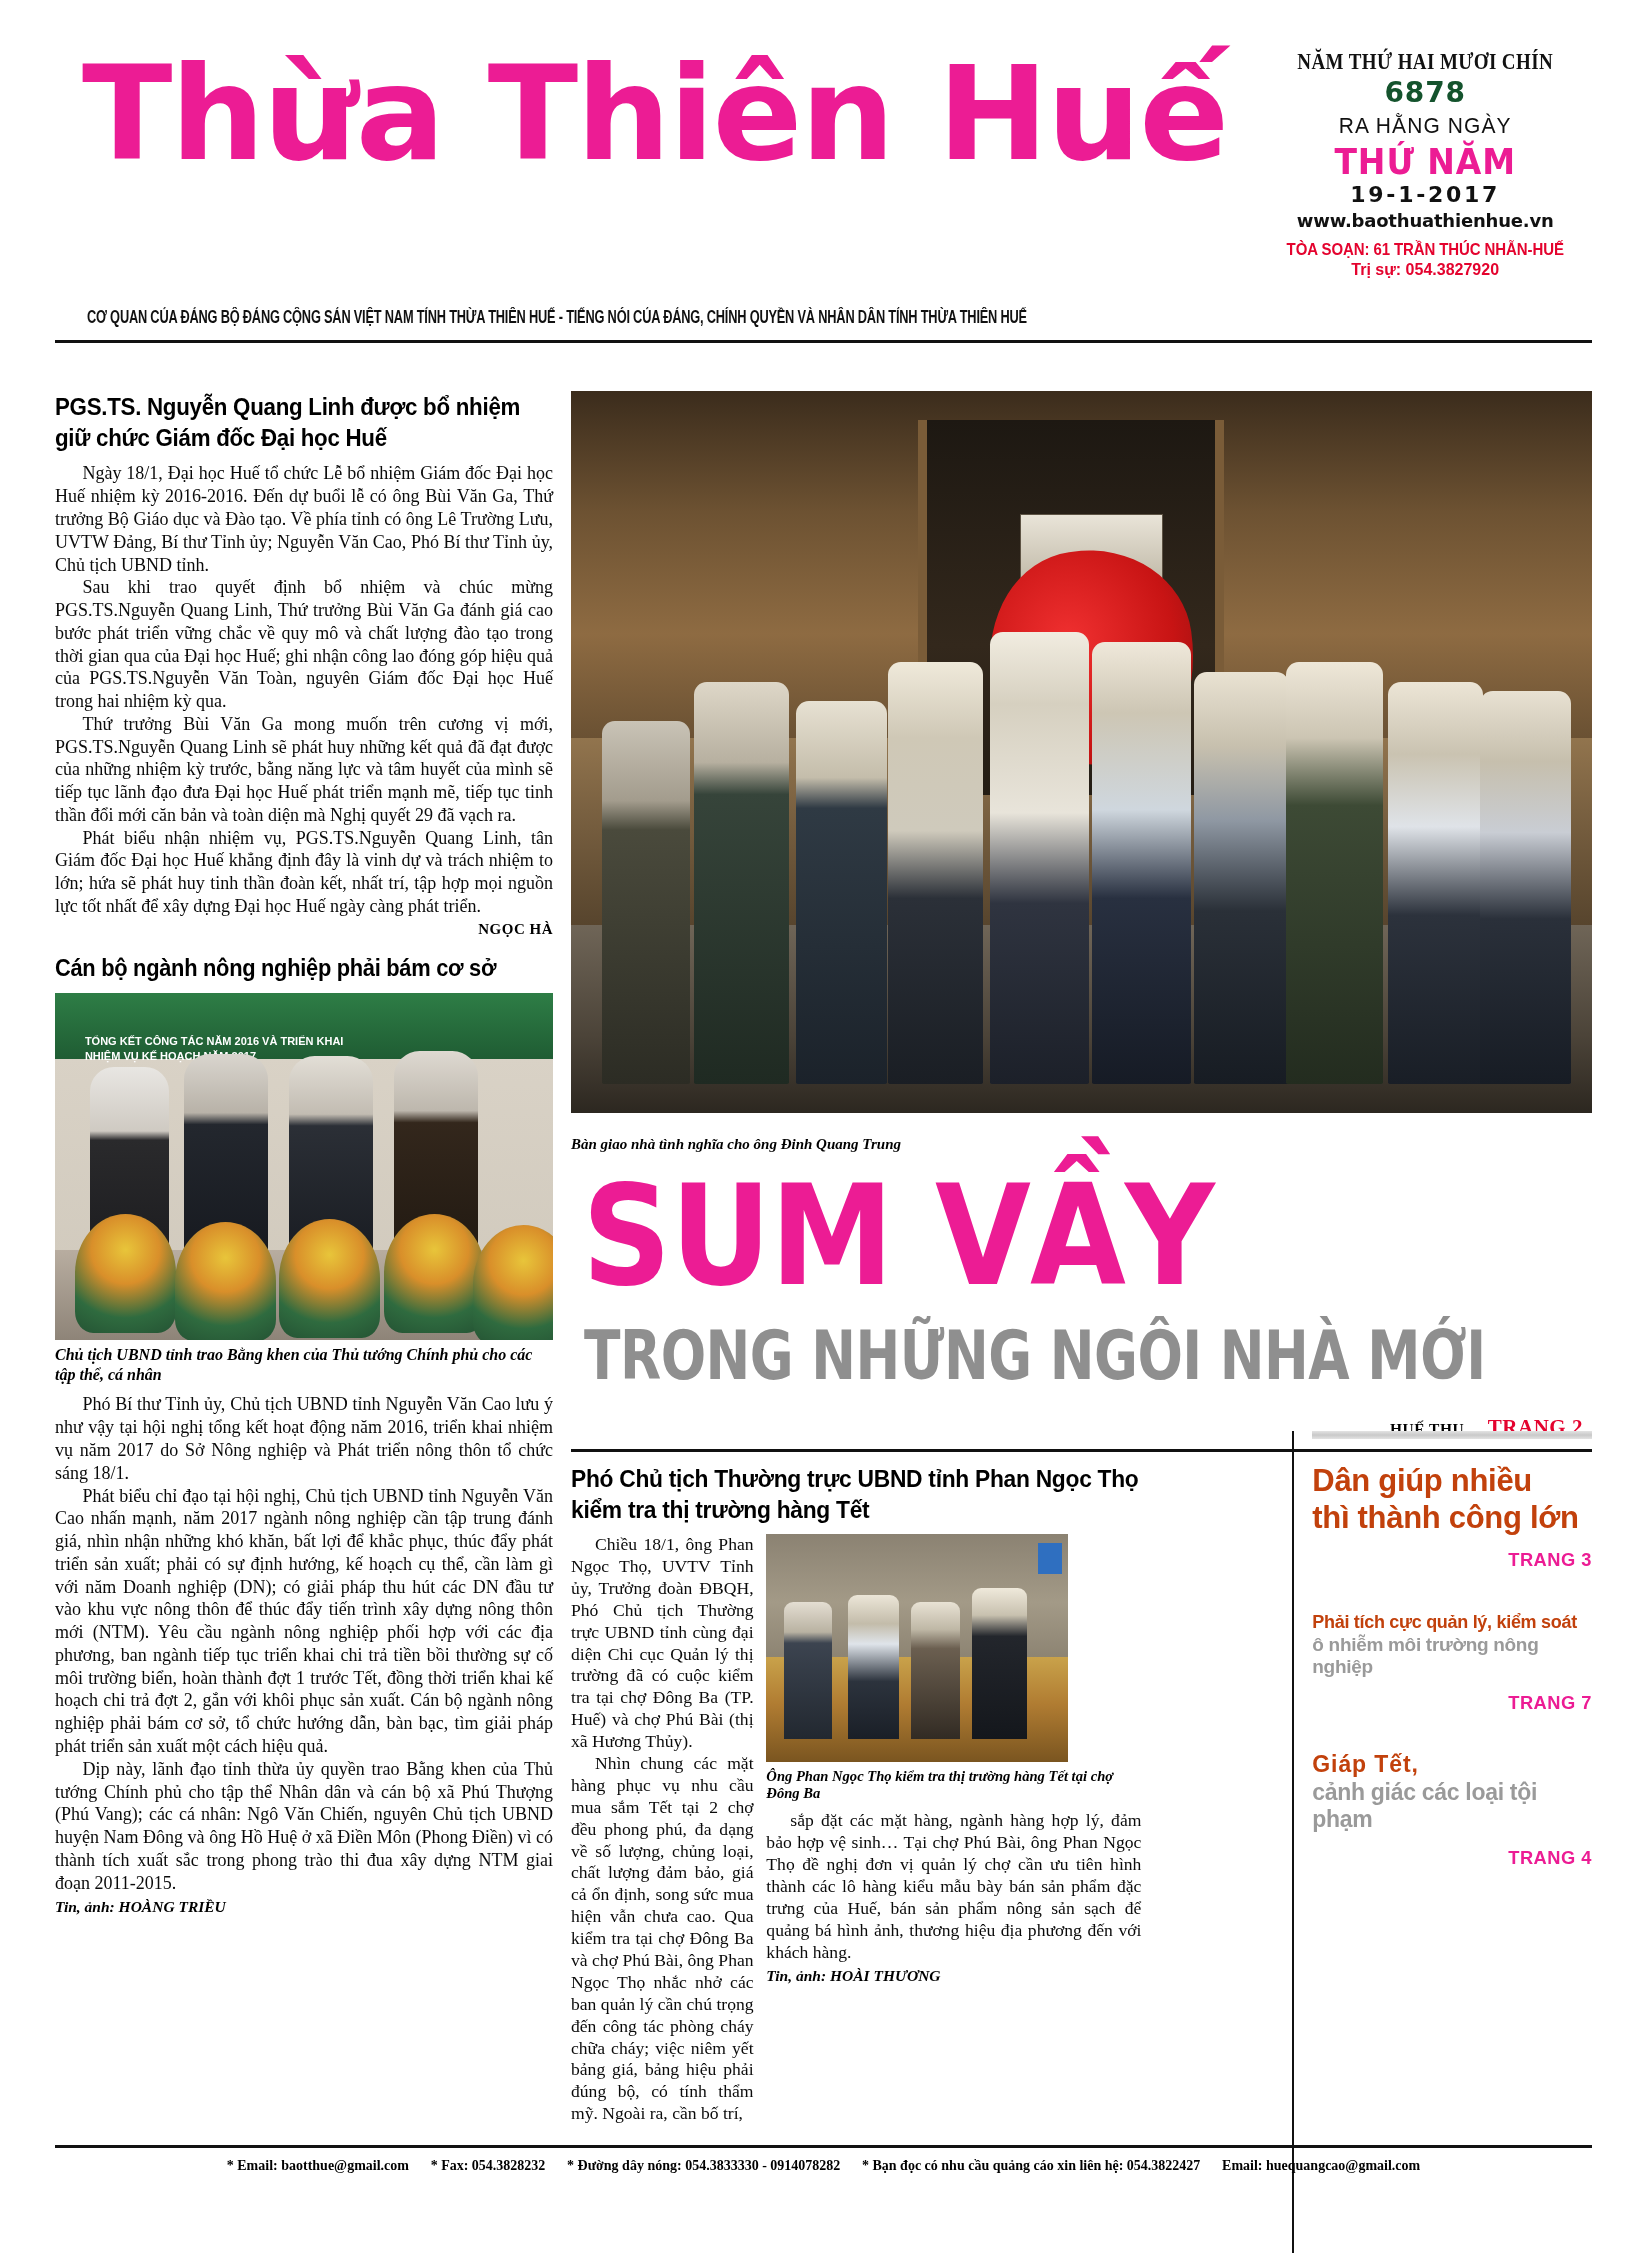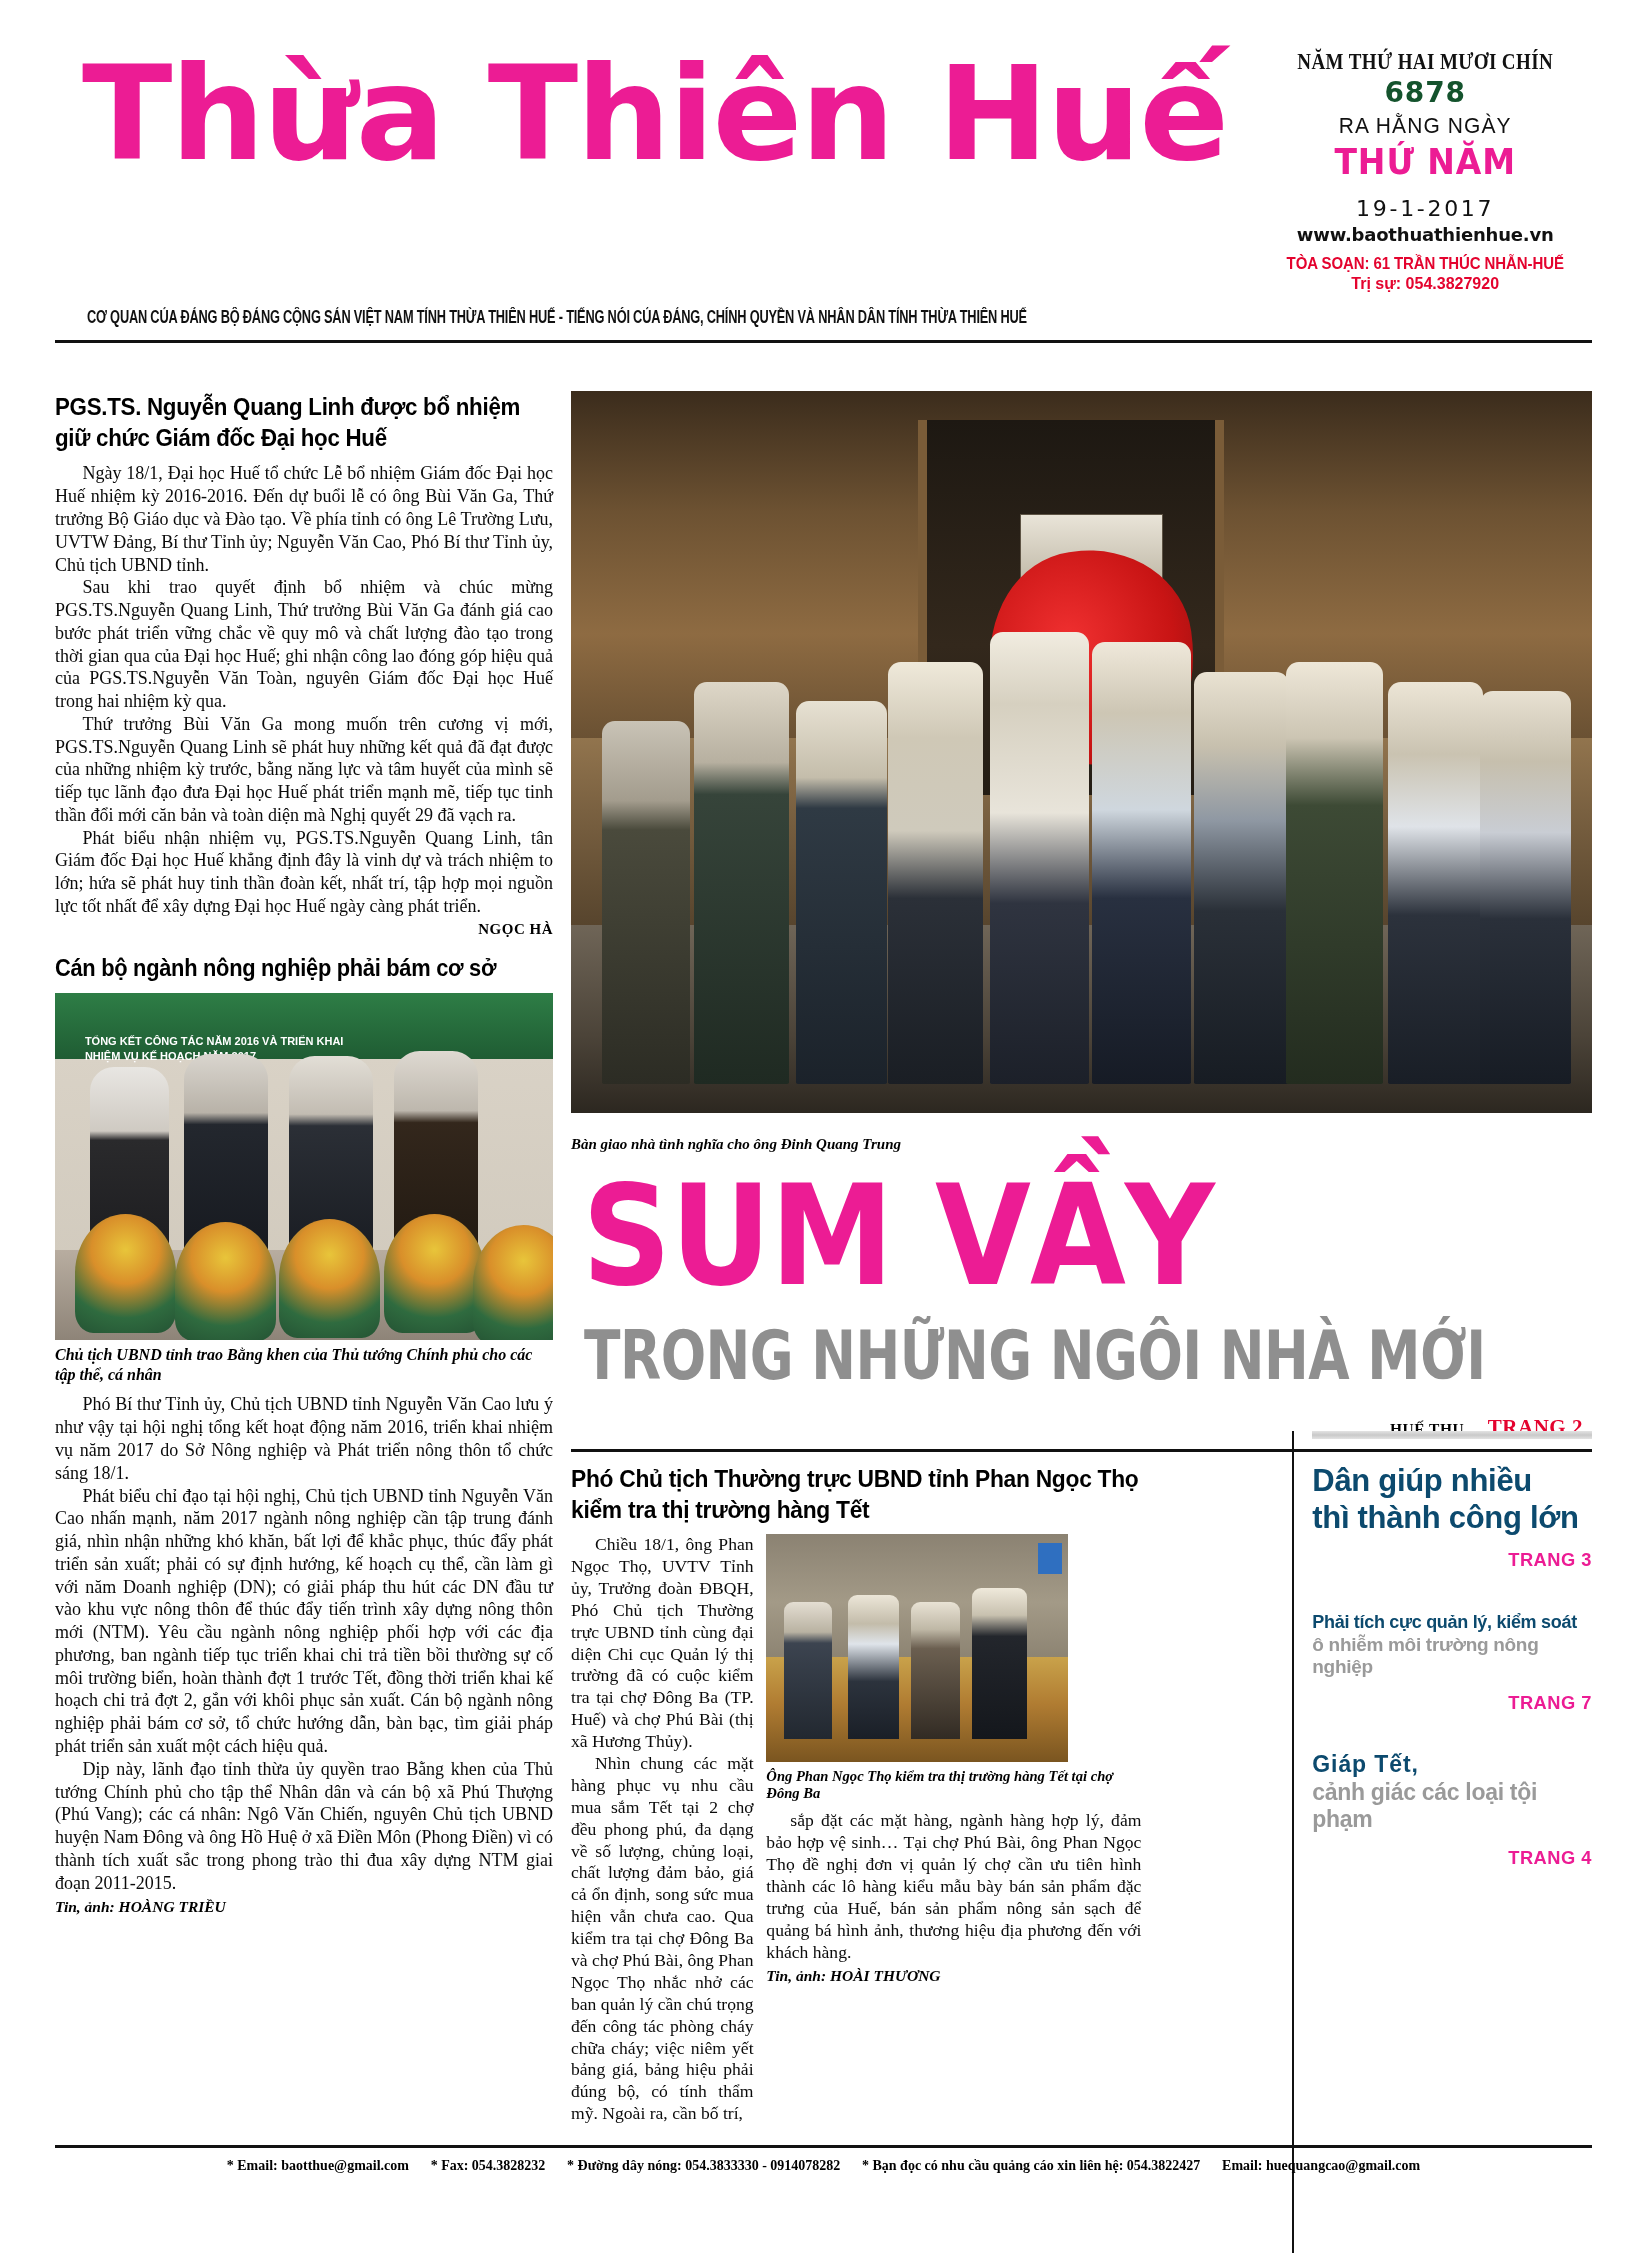--- a/index.html
+++ b/index.html
@@ -60,22 +60,22 @@
     letter-spacing: 1.1px; margin-top: 4.6px;
     transform: scaleY(1.05);
   }
   .mr-weekday {
     font-family: "DejaVu Sans", sans-serif;
     font-weight: 700; font-size: 33px; color: #ec1c94;
     letter-spacing: 0.9px; margin-top: 1.8px;
     transform: scaleY(1.1); transform-origin: center top;
   }
   .mr-date {
-    font-size: 22px; color: #111; letter-spacing: 2.7px; margin-top: 17px;
-    font-family: "DejaVu Sans", sans-serif; font-weight: 400; text-align: center;
+    font-size: 22px; color: #111; letter-spacing: 2.7px; margin-top: 3px;
+    font-family: "DejaVu Sans", sans-serif; font-weight: 700; text-align: center;
   }
   .mr-url {
     font-size: 18px; color: #111; margin-top: 3.7px;
     font-family: "DejaVu Sans", sans-serif; font-weight: 600;
     letter-spacing: -0.2px;
   }
   .mr-office {
     font-family: "Liberation Sans", sans-serif;
     font-weight: 700; font-size: 15px; color: #e4032e;
     margin-top: 8.2px; letter-spacing: -0.1px;
@@ -266,21 +266,21 @@
   }
   .mid-body p { text-indent: 24px; }
 
   
   .rail {
     position: absolute; right: 0; top: 1084px; width: 300px;
     border-left: 2.7px solid #111; padding-left: 18.3px; height: 822px;
   }
   .rail-hl-black {
     font-family: "Liberation Sans", sans-serif;
-    font-weight: 700; color:#0c4a6e;
+    font-weight: 700; color:#c2410c;
     letter-spacing: -0.3px;
   }
   .rail-hl-gray {
     font-family: "Liberation Sans", sans-serif;
     font-weight: 700; color:#9a9a9a;
     letter-spacing: -0.3px;
   }
   .rail-trang {
     font-family: "Liberation Sans", sans-serif;
     font-weight: 700; font-size: 18.3px; color: #ec1c94;

